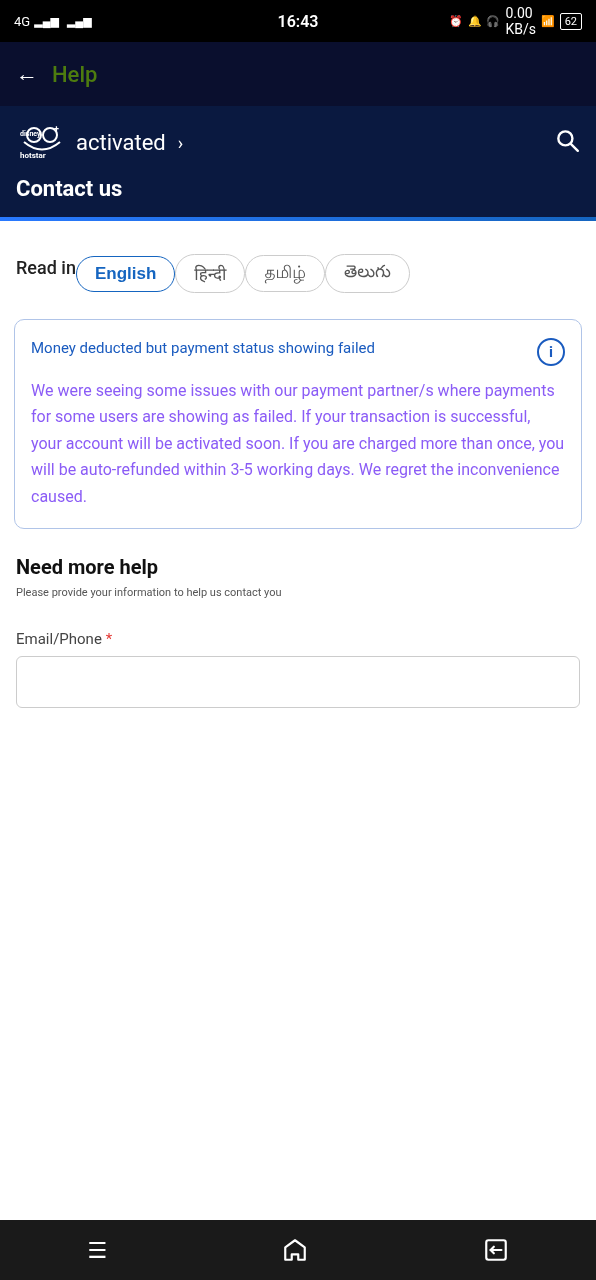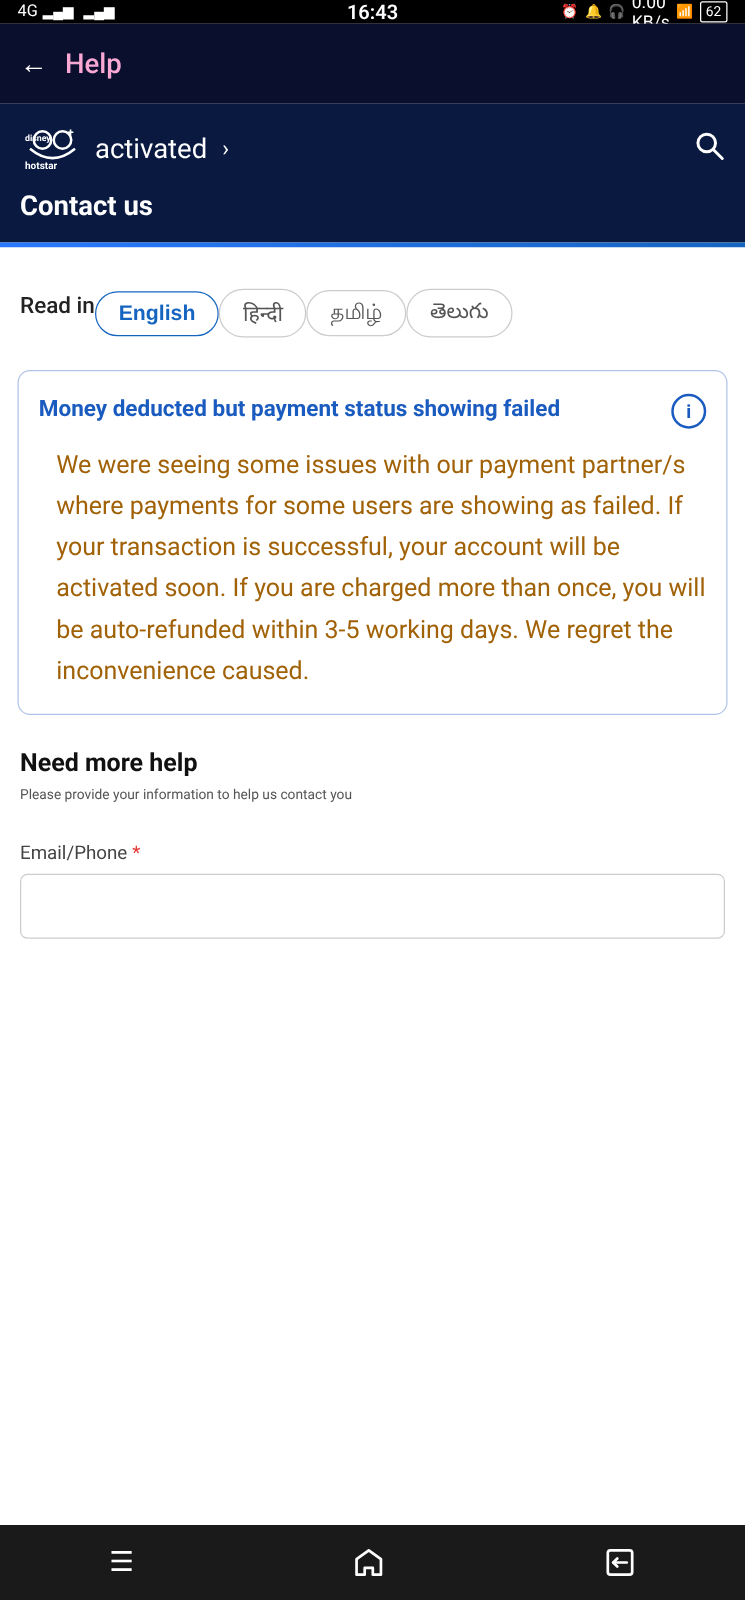--- a/index.html
+++ b/index.html
@@ -15,21 +15,21 @@
 
     
     .status-bar {
       background: #000;
       color: #fff;
       display: flex;
       justify-content: space-between;
       align-items: center;
       padding: 6px 14px;
       font-size: 13px;
-      height: 19px;
+      height: 42px;
     }
     .status-left { display: flex; align-items: center; gap: 4px; }
     .status-right { display: flex; align-items: center; gap: 5px; font-size: 11px; }
 
     
     .header {
       background: #0a0f2e;
       color: #fff;
       display: flex;
       align-items: center;
@@ -38,21 +38,21 @@
     }
     .back-arrow {
       font-size: 22px;
       margin-right: 14px;
       cursor: pointer;
       color: #fff;
     }
     .header-title {
       font-size: 22px;
       font-weight: 500;
-      color: #f9a8d4;
+      color: #4d7c0f;
     }
 
     
     .helpdesk-banner {
       background: #0a1940;
       padding: 16px 16px 0 16px;
       display: flex;
       flex-direction: column;
     }
     .helpdesk-top {
@@ -134,45 +134,44 @@
       padding: 18px 16px;
       background: #fff;
     }
     .alert-card-header {
       display: flex;
       align-items: flex-start;
       justify-content: space-between;
       margin-bottom: 12px;
     }
     .alert-title {
-      font-size: 18px;
+      font-size: 15px;
       color: #1a5bbf;
-      font-weight: 700;
+      font-weight: 400;
       flex: 1;
       line-height: 1.4;
     }
     .info-icon {
       width: 28px;
       height: 28px;
       border: 2px solid #1a5bbf;
       border-radius: 50%;
       display: flex;
       align-items: center;
       justify-content: center;
       color: #1a5bbf;
       font-size: 15px;
       font-weight: 700;
       flex-shrink: 0;
       margin-left: 10px;
     }
     .alert-body {
-      font-size: 20px;
-      color: #a16207;
+      font-size: 16px;
+      color: #8b5cf6;
       line-height: 1.65;
-      margin-left: 14px;
     }
 
     
     .need-help-section {
       padding: 10px 16px 16px 16px;
       background: #fff;
     }
     .need-help-title {
       font-size: 20px;
       font-weight: 700;

